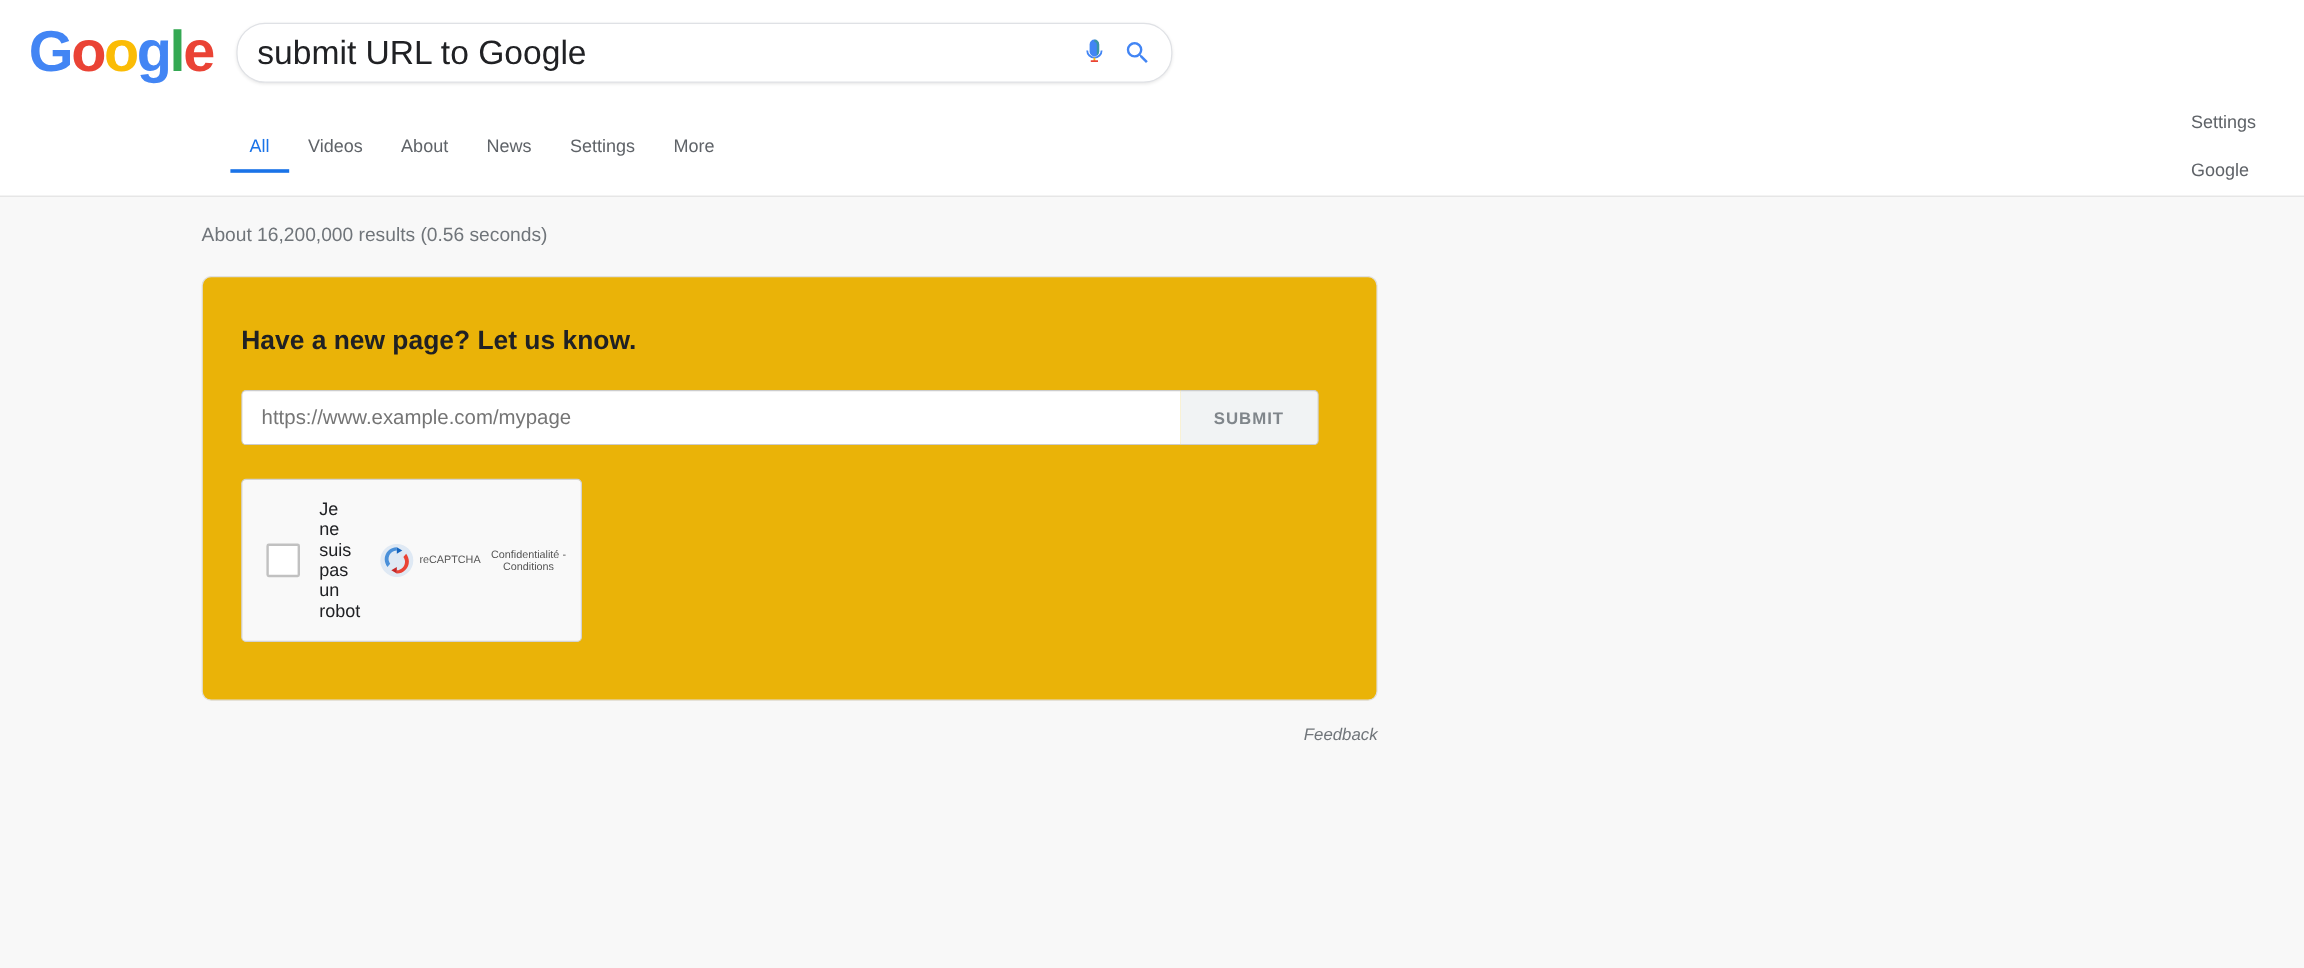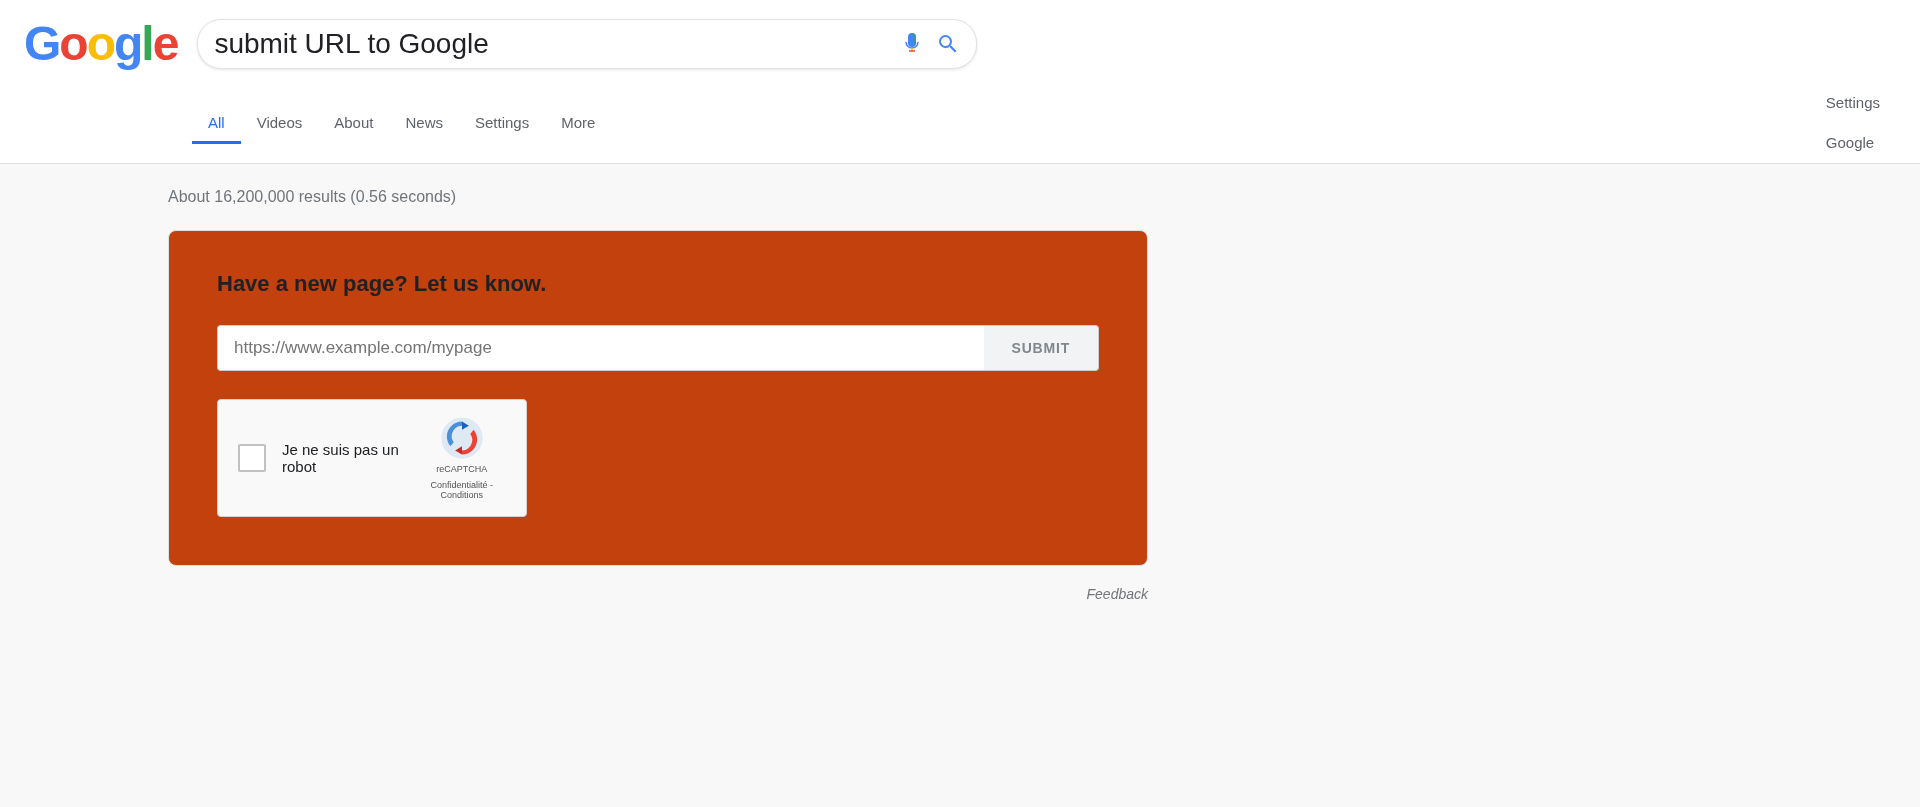--- a/index.html
+++ b/index.html
@@ -114,24 +114,24 @@
     }
     .results-count {
       font-size: 16px;
       color: #70757a;
       margin-bottom: 24px;
       margin-top: 4px;
     }
 
     
     .submit-card {
-      background: #c2410c;
+      background: #eab308;
       border: 1px solid #e0e0e0;
       border-radius: 8px;
-      padding: 40px 48px 48px 48px;
+      padding: 40px 48px 48px 32px;
       max-width: 980px;
     }
     .card-title {
       font-size: 22px;
       font-weight: 700;
       color: #202124;
       margin-bottom: 28px;
     }
     .url-submit-row {
       display: flex;
@@ -164,21 +164,21 @@
     }
 
     
     .recaptcha-box {
       border: 1px solid #d3d3d3;
       border-radius: 4px;
       background: #f9f9f9;
       display: flex;
       align-items: center;
       padding: 16px 20px;
-      width: 310px;
+      width: 284px;
       gap: 16px;
       justify-content: space-between;
     }
     .recaptcha-left {
       display: flex;
       align-items: center;
       gap: 16px;
     }
     .recaptcha-checkbox {
       width: 28px;
@@ -187,21 +187,21 @@
       background: #fff;
       border-radius: 2px;
       flex-shrink: 0;
     }
     .recaptcha-label {
       font-size: 15px;
       color: #202124;
     }
     .recaptcha-right {
       display: flex;
-      flex-direction: column;
+      flex-direction: row;
       align-items: center;
       gap: 4px;
     }
     .recaptcha-logo {
       width: 44px;
       height: 44px;
     }
     .recaptcha-text {
       font-size: 9px;
       color: #555;

